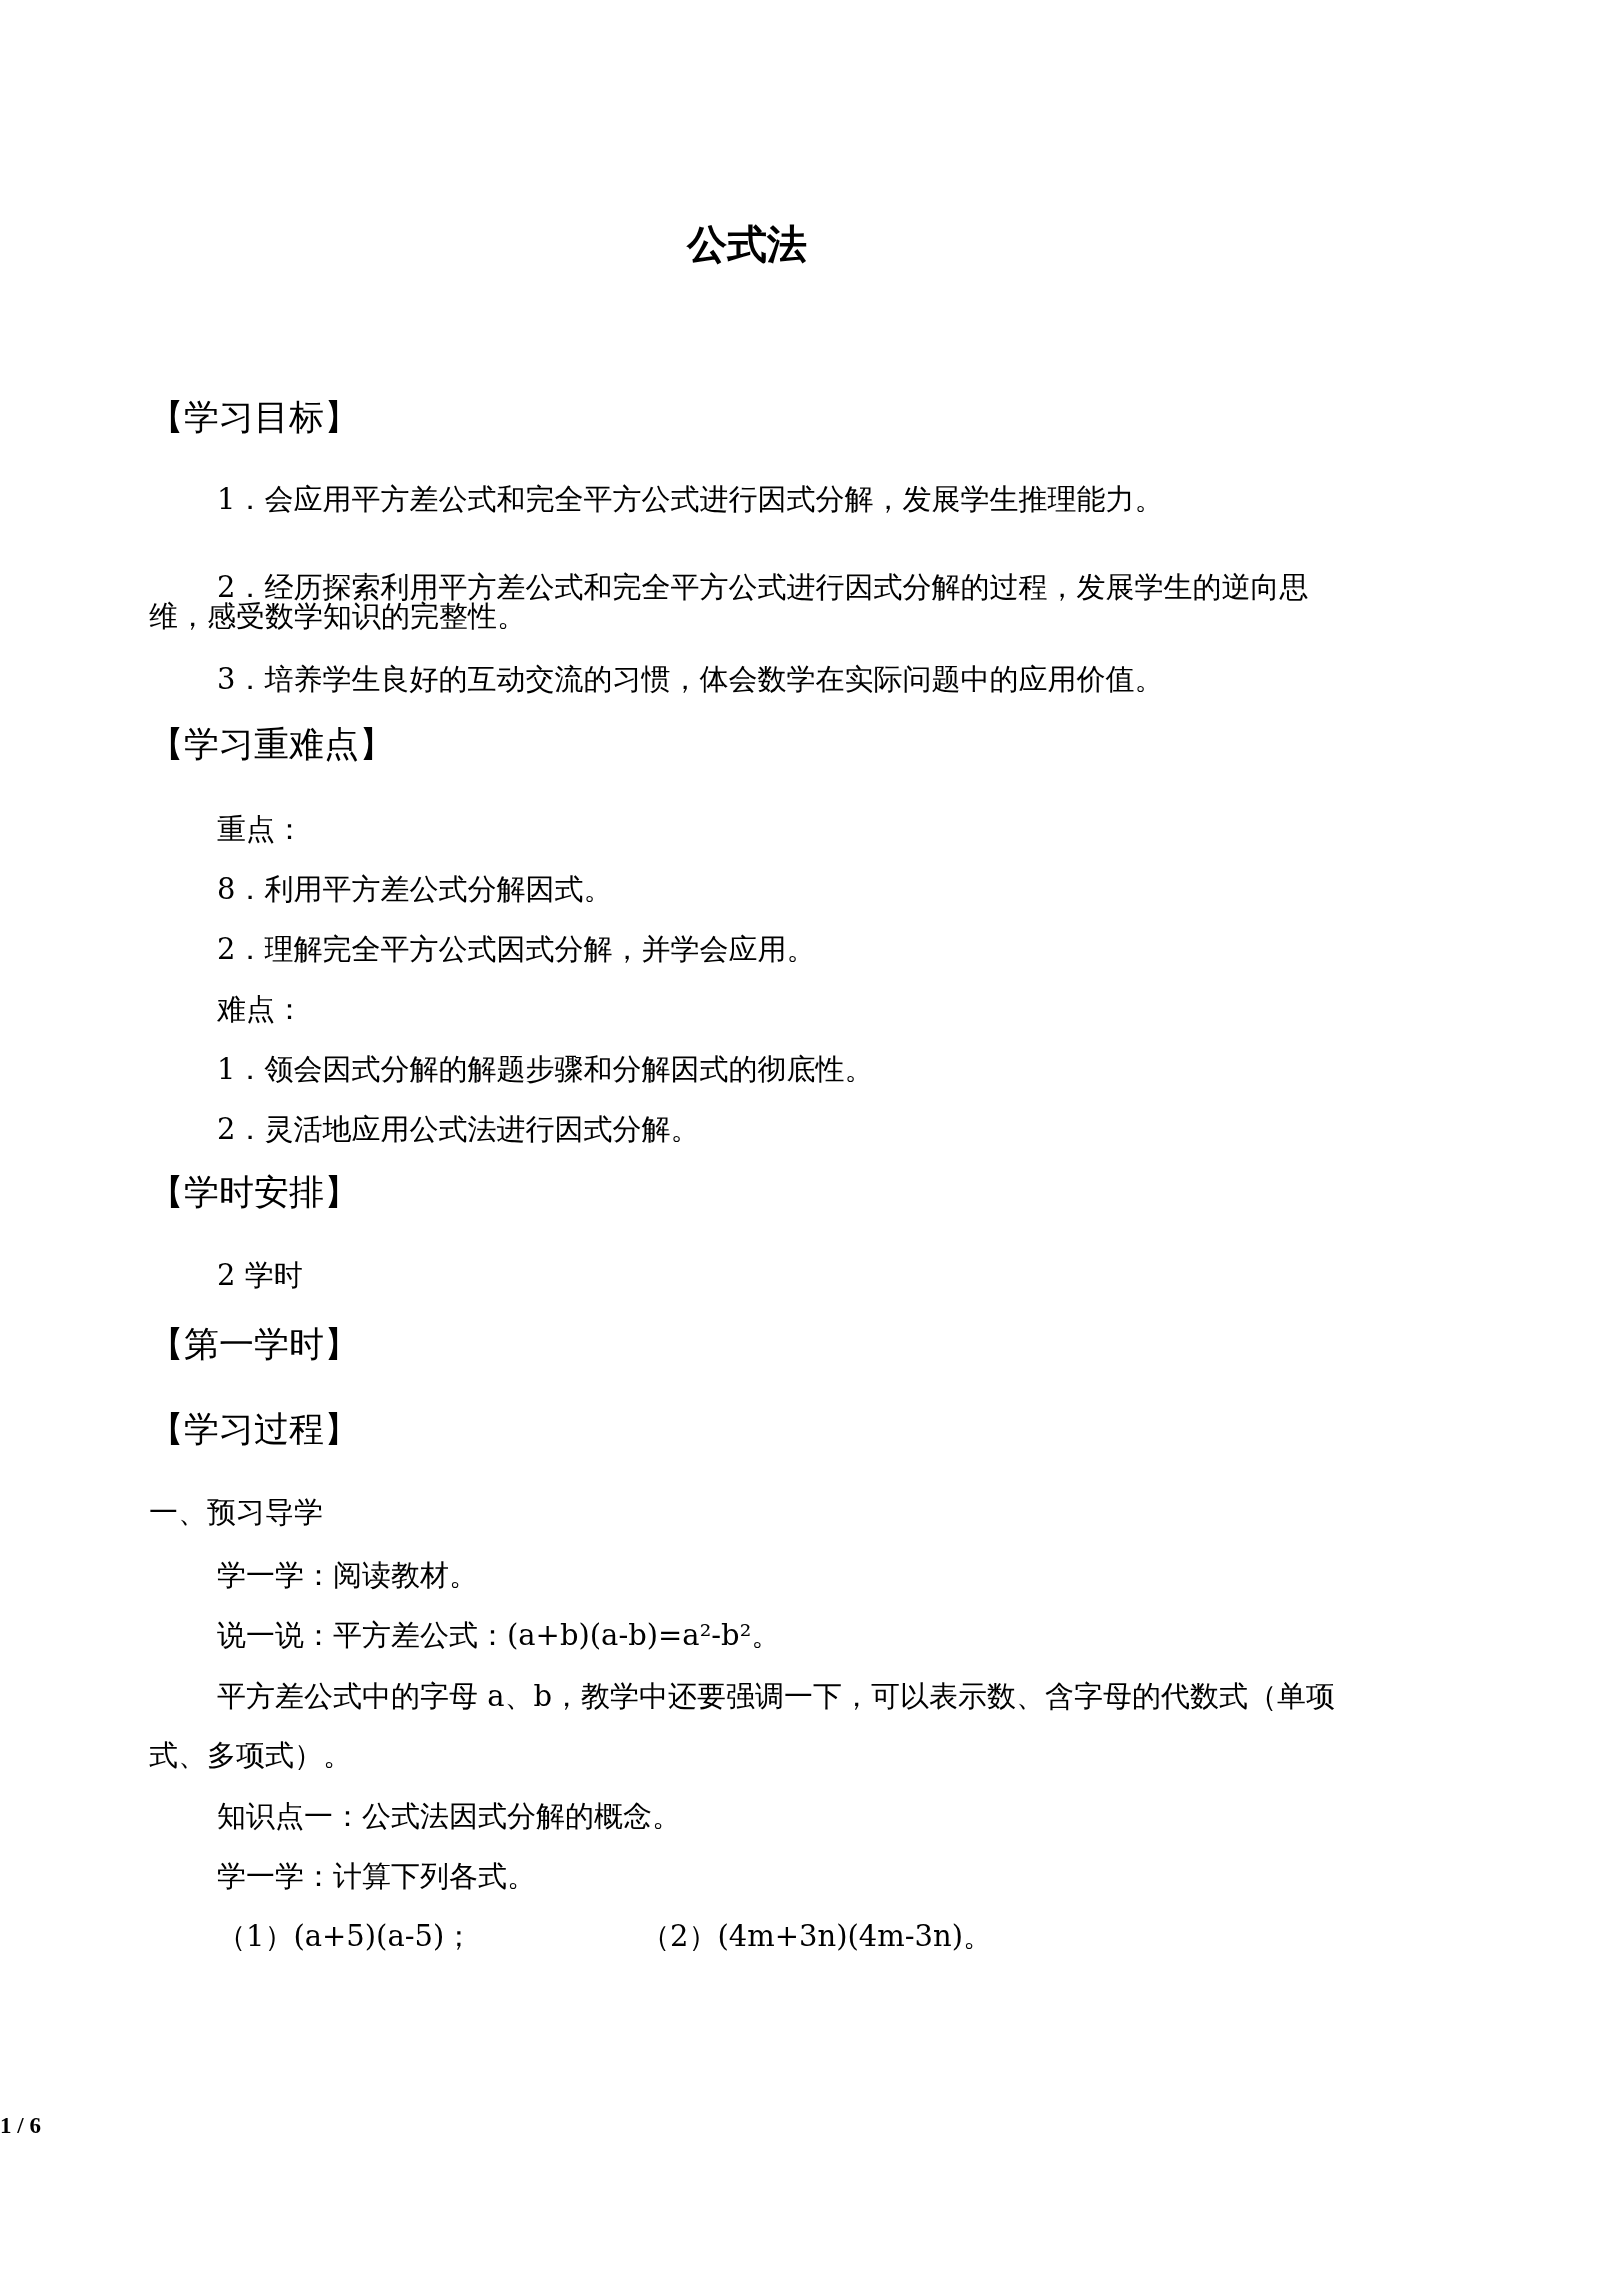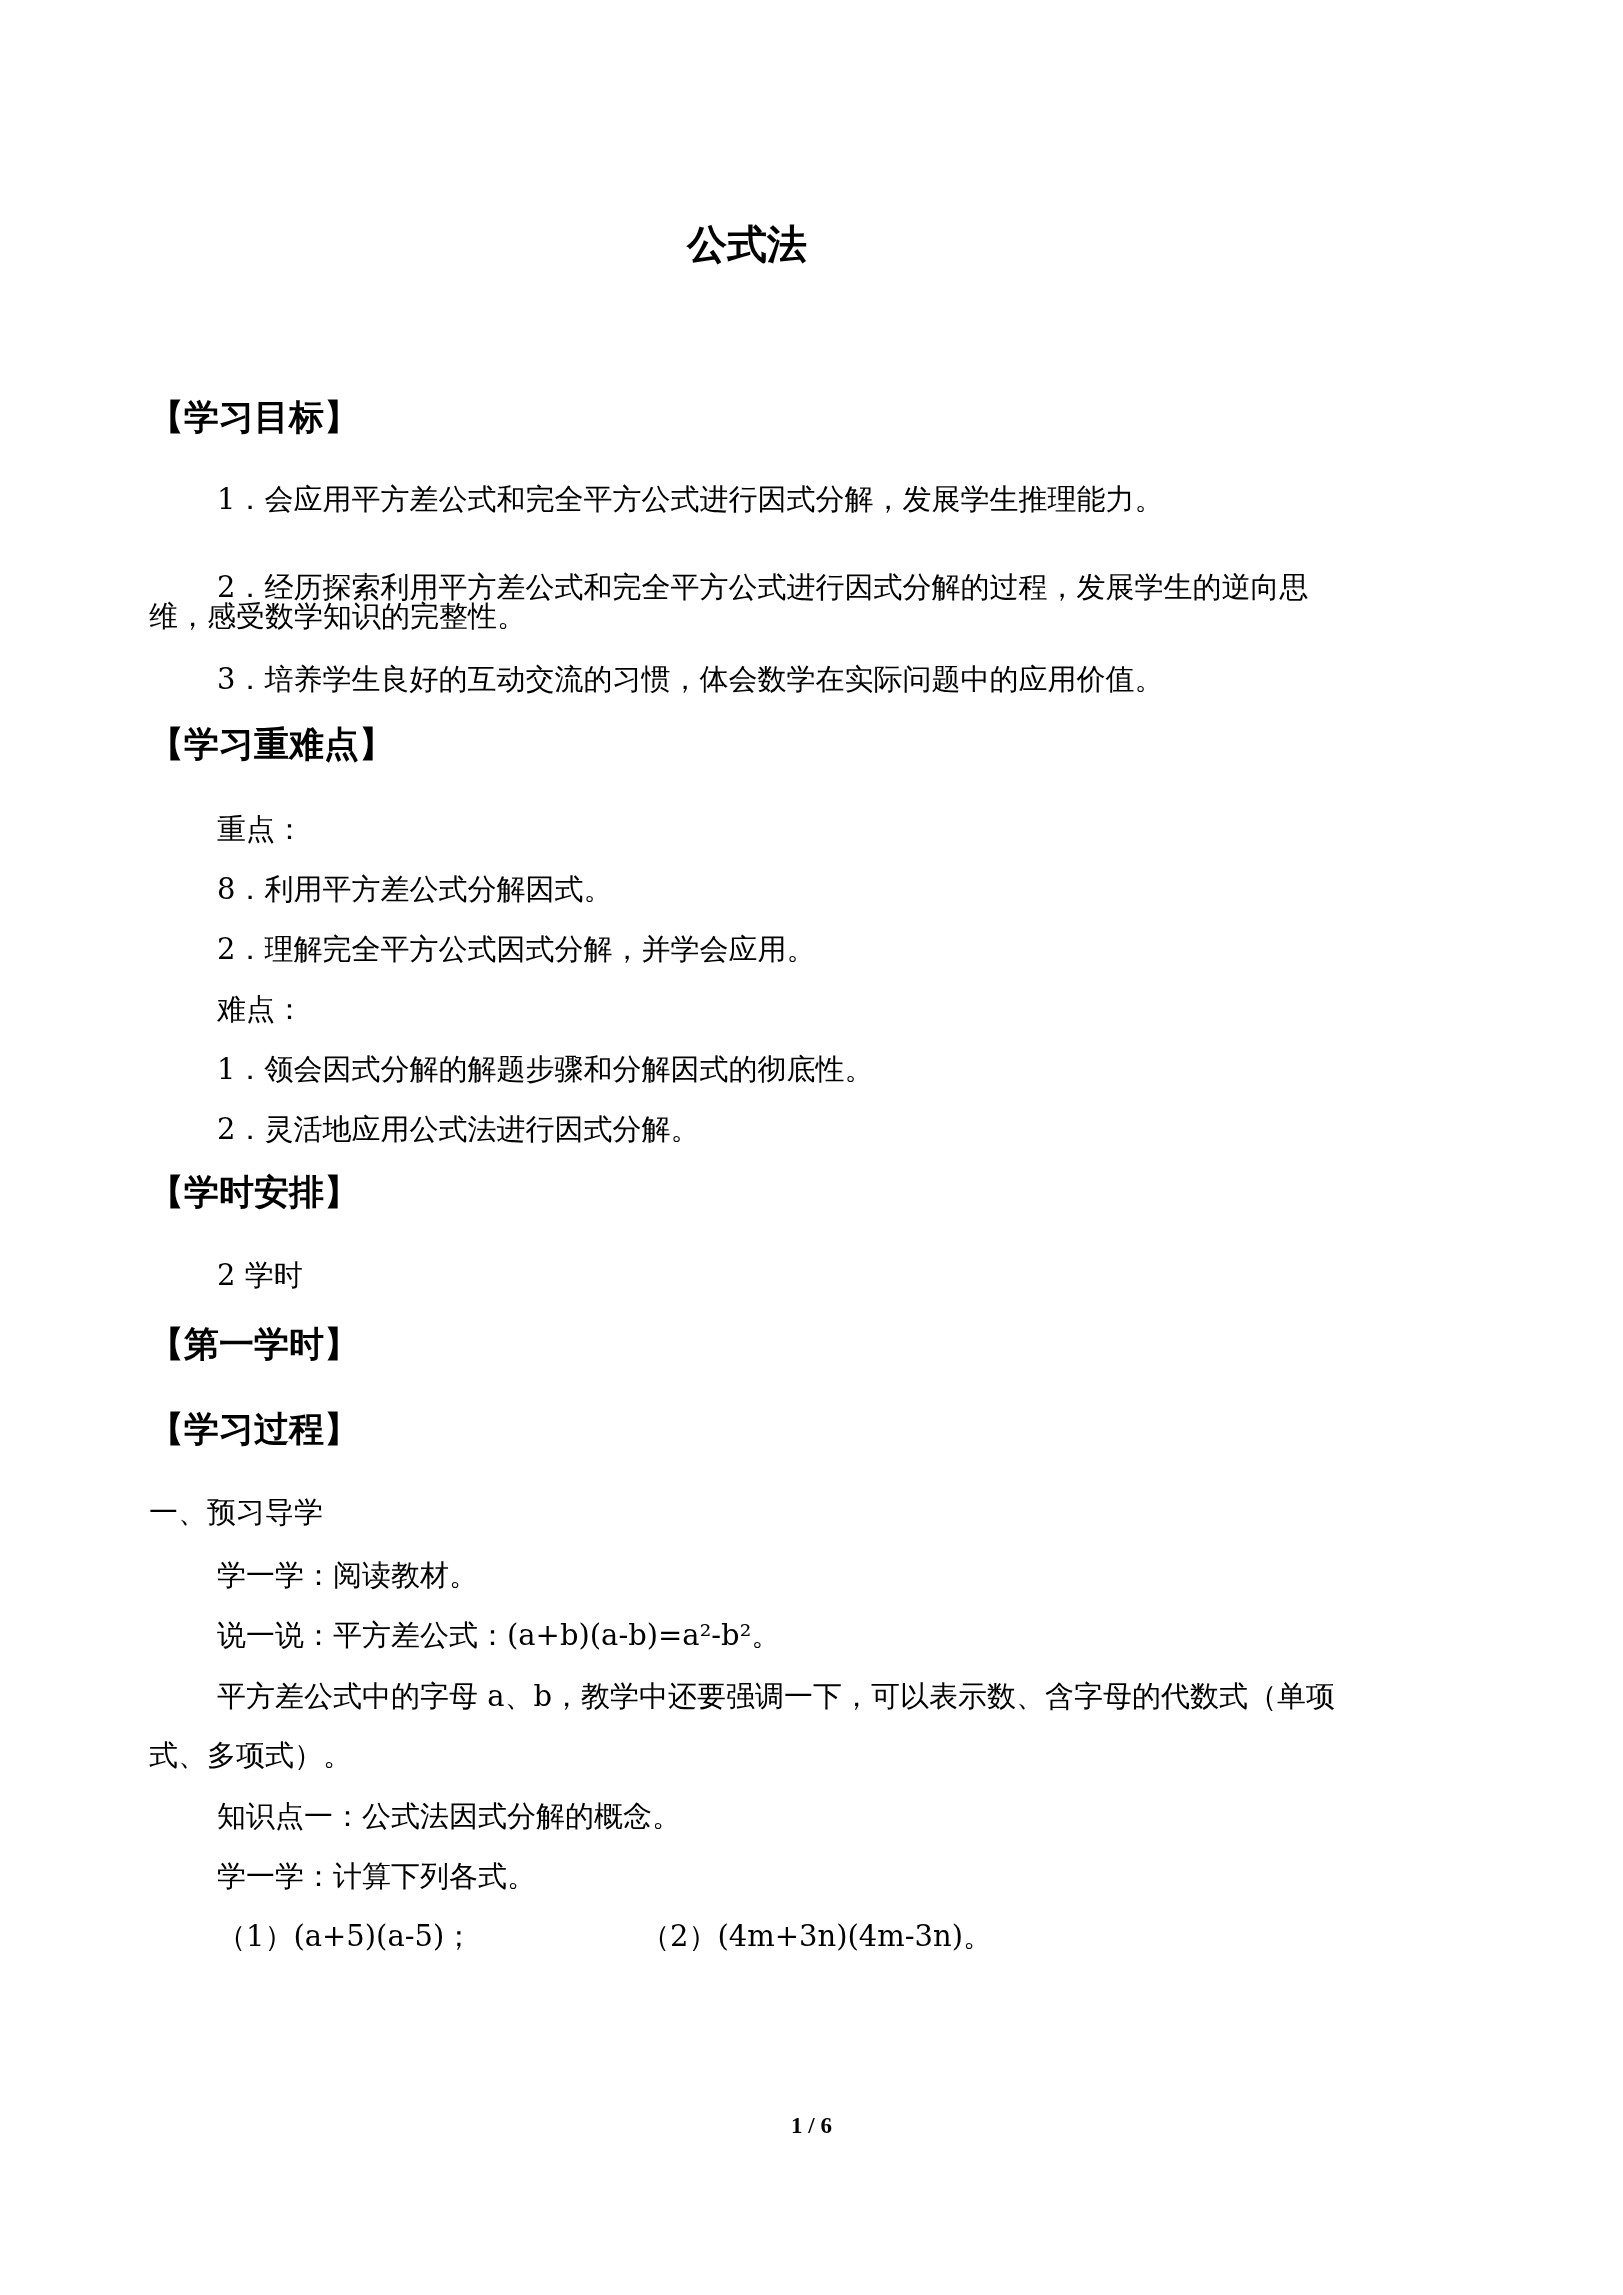--- a/index.html
+++ b/index.html
@@ -1,20 +1,20 @@
 <!DOCTYPE html>
 <html style="font-size:11px"><head>
 <meta charset="utf-8">
 <style>
   html,body{margin:0;padding:0;background:#fff;}
   body{width:1623px;height:2295px;position:relative;overflow:hidden;font-family:"DejaVu Serif","Liberation Serif",serif;color:#000;}
   .t{position:absolute;white-space:nowrap;font-size:29px;line-height:38px;}
   .title{position:absolute;left:0;width:1494px;text-align:center;top:217px;font-size:40px;font-weight:bold;font-family:"DejaVu Sans","Liberation Sans",sans-serif;}
-  .h{position:absolute;left:149px;font-size:35px;font-weight:bold;font-family:"DejaVu Sans","Liberation Sans",sans-serif;white-space:nowrap;}
-  .page{position:absolute;left:0;width:1623px;text-align:center;top:2113px;font-size:23px;font-weight:bold;font-family:"Liberation Serif",serif;}
+  .h{position:absolute;left:149px;font-size:35px;font-weight:normal;font-family:"DejaVu Sans","Liberation Sans",sans-serif;white-space:nowrap;}
+  .page{position:absolute;left:0;width:1623px;top:2113px;font-size:23px;font-weight:bold;font-family:"Liberation Serif",serif;}
 </style>
 </head>
 <body>
 
 <div class="title">公式法</div>
 
 <div class="h" style="top:394px">【学习目标】</div>
 <div class="t" style="left:217px;top:480px">1．会应用平方差公式和完全平方公式进行因式分解，发展学生推理能力。</div>
 <div class="t" style="left:217px;top:568px">2．经历探索利用平方差公式和完全平方公式进行因式分解的过程，发展学生的逆向思</div>
 <div class="t" style="left:149px;top:597px">维，感受数学知识的完整性。</div>

